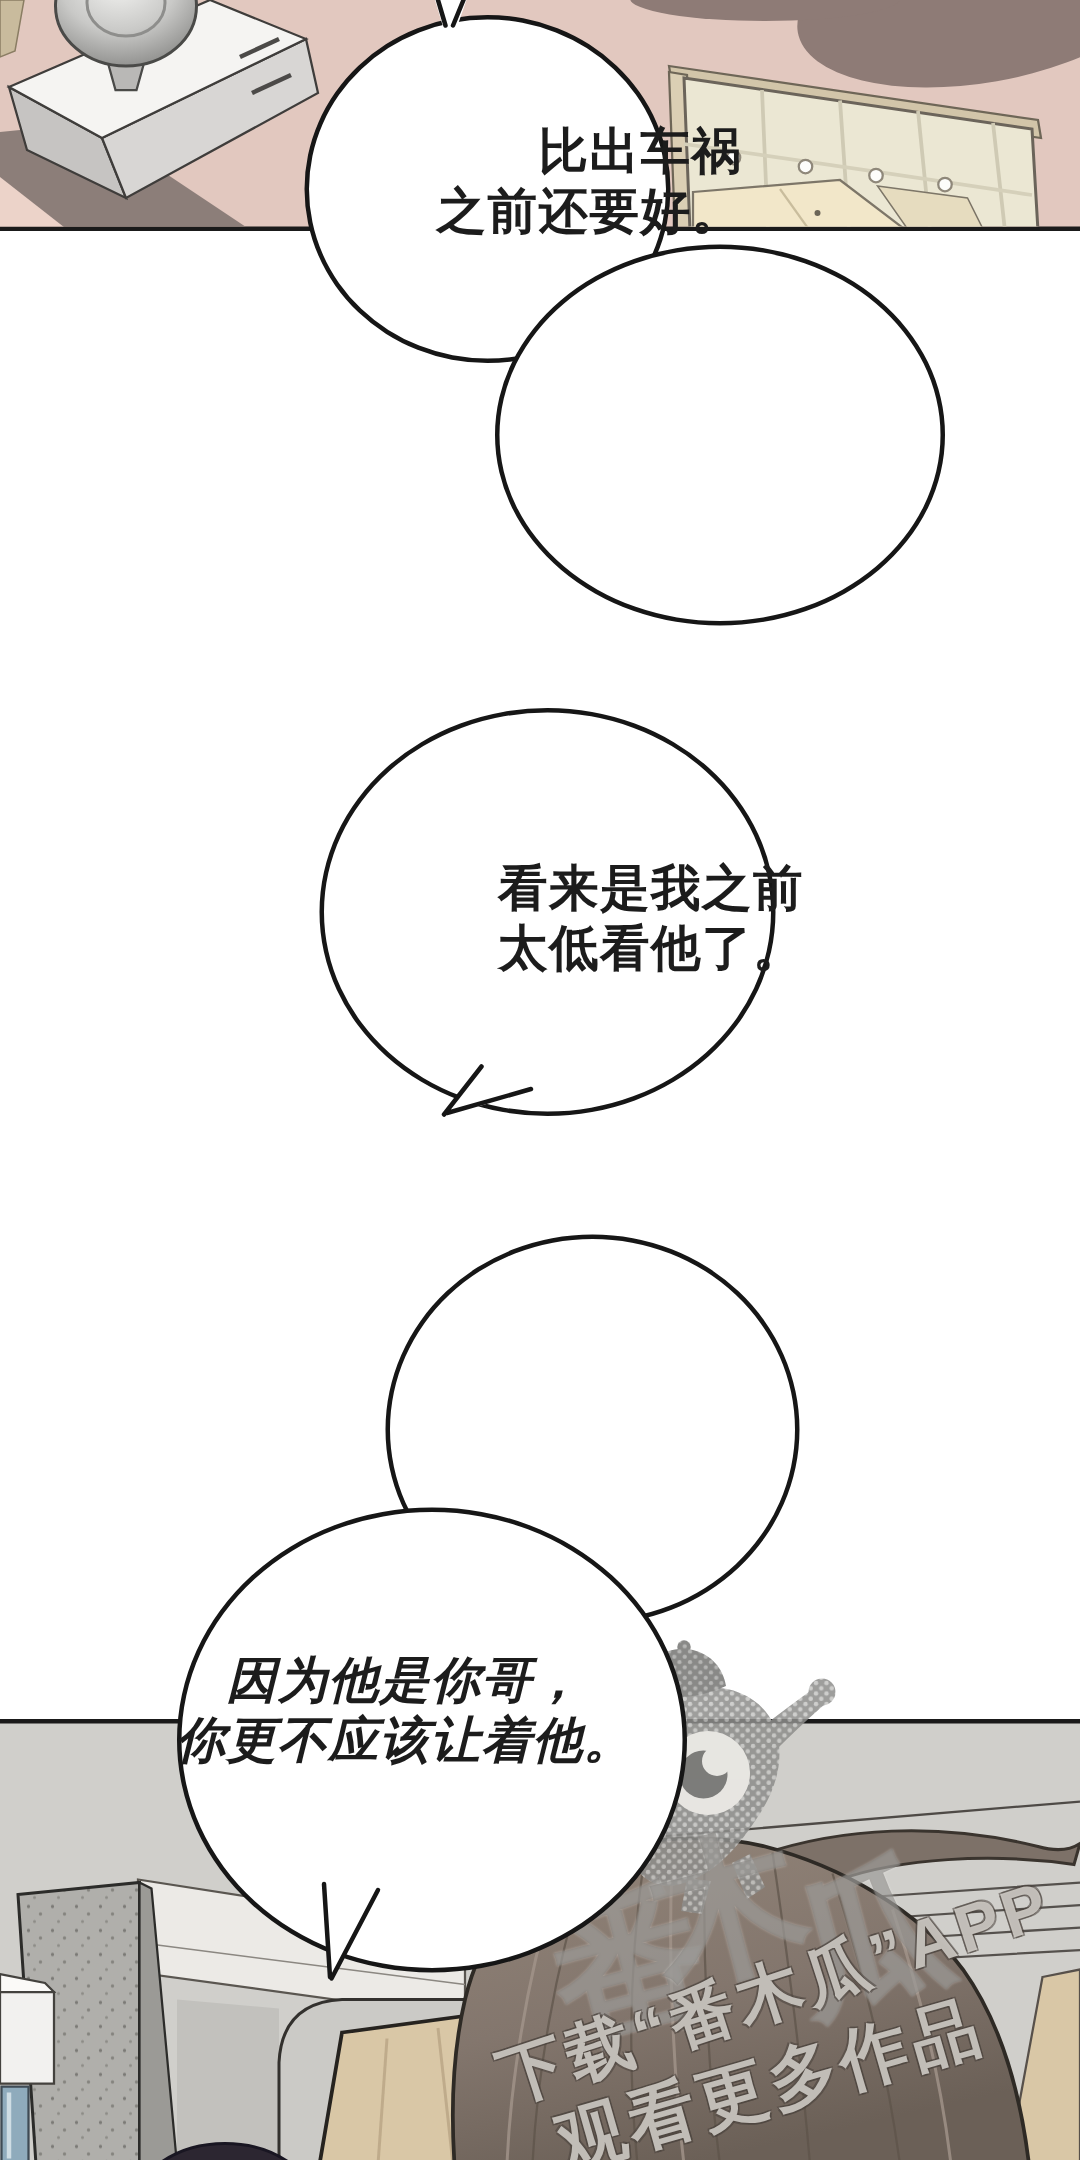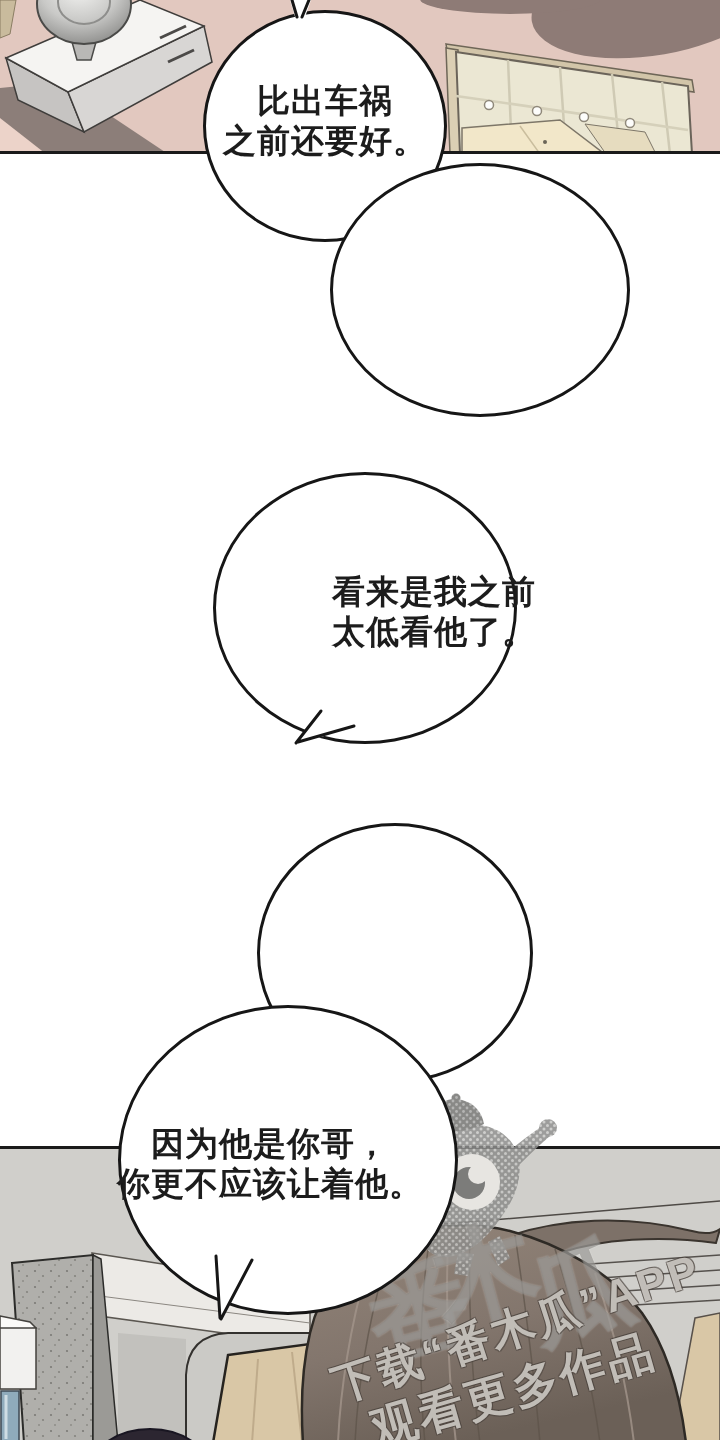--- a/index.html
+++ b/index.html
@@ -44,25 +44,25 @@
   .b2{left:330px;top:163px;width:300px;height:254px;}
   .b3{left:213px;top:472px;width:304px;height:272px;}
   .b4{left:257px;top:823px;width:276px;height:260px;}
   .b5{left:118px;top:1005px;width:340px;height:310px;}
   .tails{left:0;top:0;width:720px;height:1440px;z-index:4;pointer-events:none;}
   .btext{
     position:absolute;z-index:5;width:340px;text-align:center;
     font-weight:700;font-size:33px;line-height:40px;letter-spacing:1px;
     color:#1c1c1c;white-space:pre-line;
   }
-  .t1{left:155px;top:81px;}
+  .t1{left:155px;top:81px;text-align:right;}
   .t2{left:315px;top:250px;}
   .t3{left:196px;top:572px;text-align:right;}
   .t4{left:237px;top:895px;}
-  .t5{left:100px;top:1124px;}
+  .t5{left:100px;top:1100px;font-style:italic;}
 </style>
 </head>
 <body>
 
 <div class="canvas">
 
   <div class="abs panel-top">
     <div class="abs blob" style="right:-60px;top:-55px;width:250px;height:110px;transform:rotate(-10deg);"></div>
     <div class="abs blob" style="left:420px;top:-16px;width:180px;height:30px;"></div>
     <svg class="abs" width="720" height="154" viewBox="0 0 720 154" style="left:0;top:0;">

